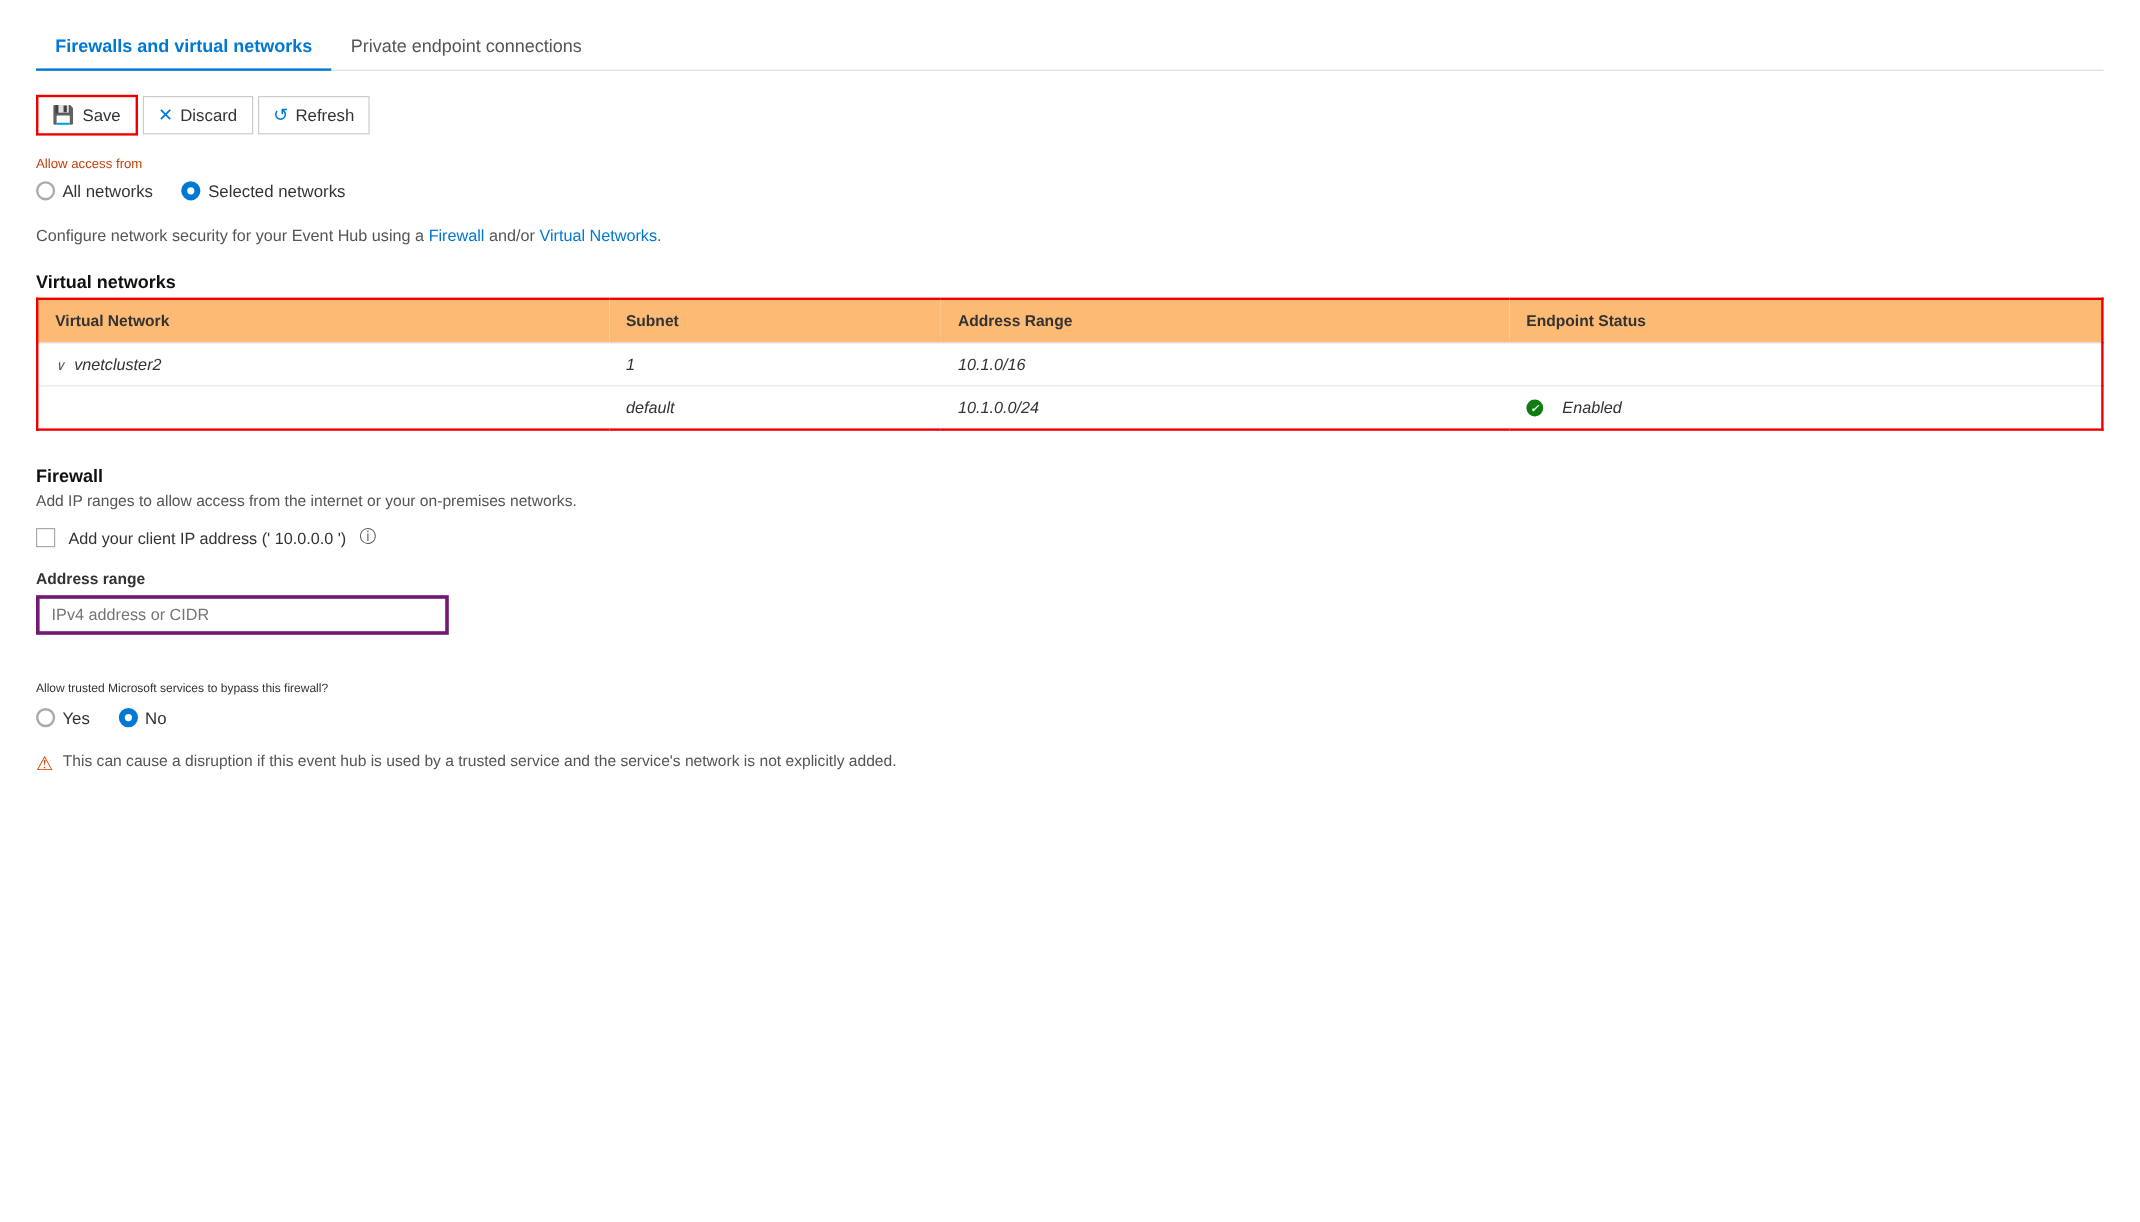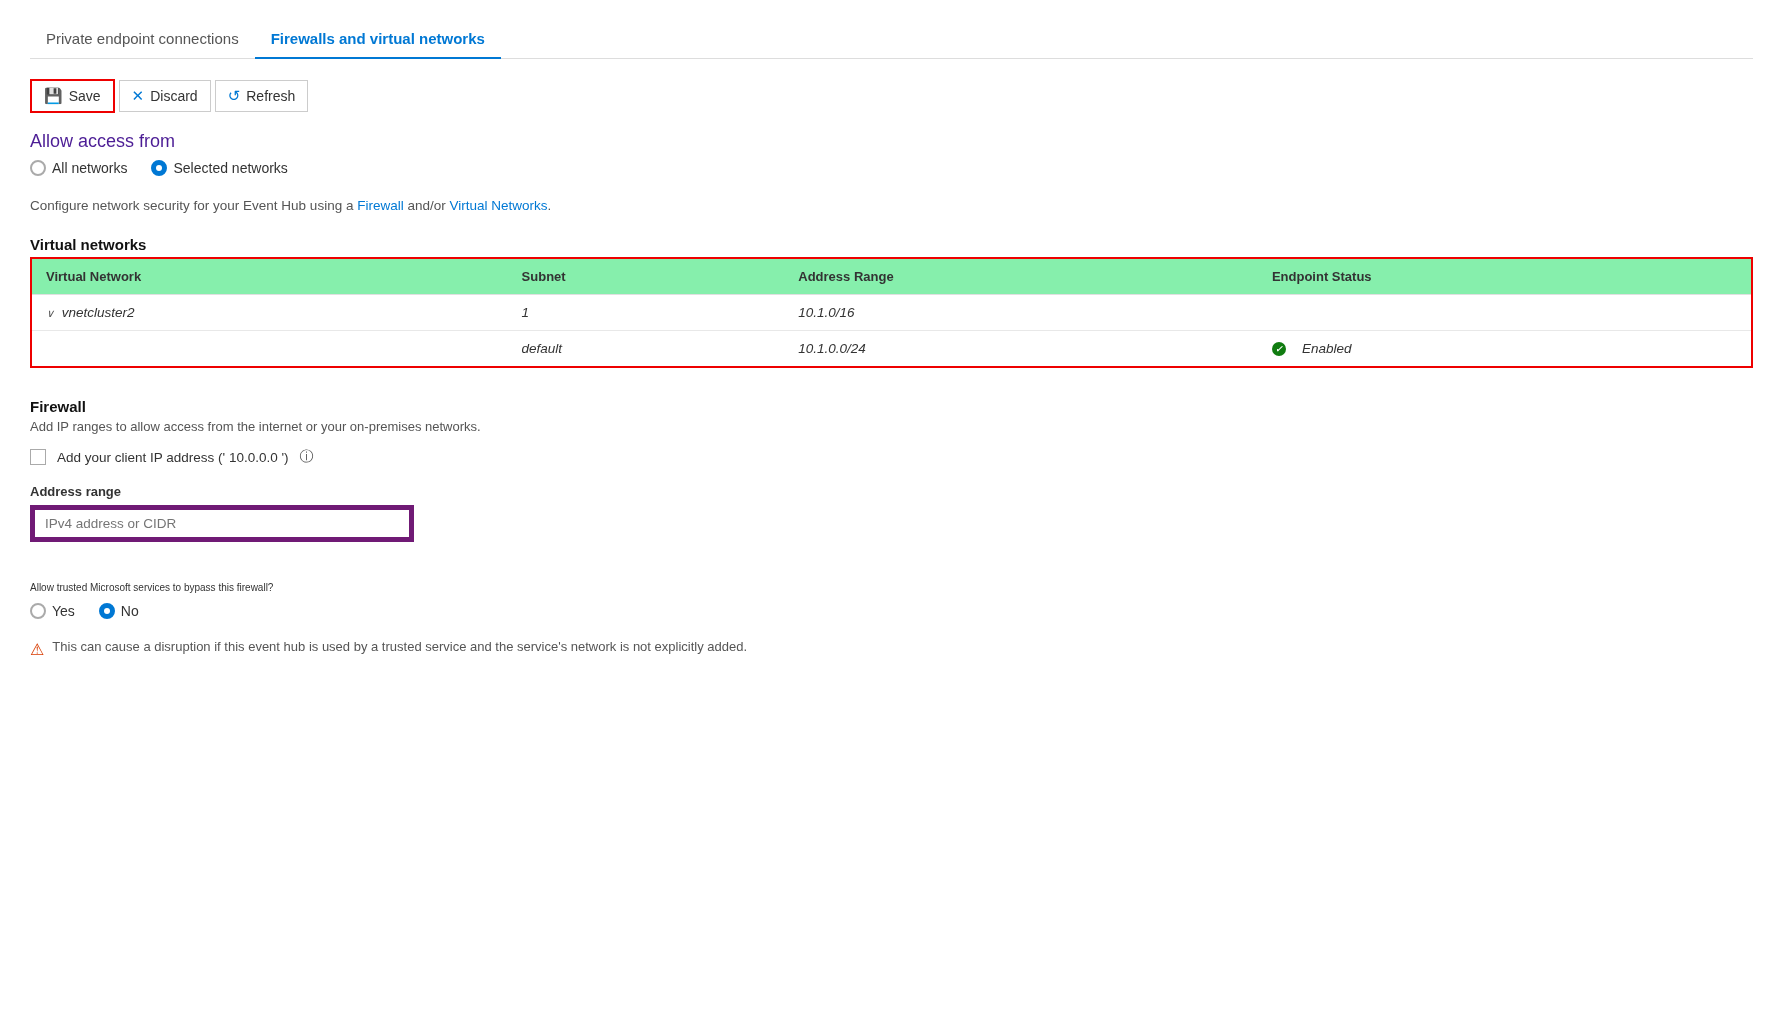--- a/index.html
+++ b/index.html
@@ -46,22 +46,22 @@
       color: #333;
     }
     .toolbar-btn.save-btn {
       border: 2px solid #e00;
     }
     .toolbar-btn .btn-icon {
       font-size: 15px;
       color: #0078d4;
     }
     .section-label {
-      font-size: 18px;
-      color: #4c1d95;
+      font-size: 11px;
+      color: #c2410c;
       margin-bottom: 8px;
     }
     .radio-group {
       display: flex;
       align-items: center;
       gap: 24px;
       margin-bottom: 20px;
     }
     .radio-option {
       display: flex;
@@ -127,21 +127,21 @@
       text-decoration: none;
       white-space: nowrap;
     }
     .vnet-table {
       width: 100%;
       border-collapse: collapse;
       margin-bottom: 30px;
       border: 2px solid #e00;
     }
     .vnet-table thead tr {
-      background: #86efac;
+      background: #fdba74;
     }
     .vnet-table th {
       text-align: left;
       padding: 10px 14px;
       font-size: 13px;
       font-weight: 600;
       color: #333;
       border-bottom: 1px solid #e0e0e0;
     }
     .vnet-table td {
@@ -207,23 +207,23 @@
       color: #555;
       font-size: 14px;
       cursor: pointer;
     }
     .address-range-label {
       font-size: 13px;
       font-weight: 600;
       margin-bottom: 6px;
     }
     .address-input {
-      width: 384px;
+      width: 344px;
       padding: 6px 10px;
-      border: 5px solid #701a75;
+      border: 3px solid #701a75;
       font-size: 13.5px;
       color: #555;
       outline: none;
       margin-bottom: 20px;
     }
     .trusted-section {
       margin-bottom: 16px;
     }
     .trusted-title {
       font-size: 10px;
@@ -248,22 +248,22 @@
       display: flex;
       align-items: center;
       width: 100%;
       margin-bottom: 12px;
     }
   </style>
 </head>
 <body>
 
 <div class="tabs">
+  <div class="tab active">Firewalls and virtual networks</div>
   <div class="tab">Private endpoint connections</div>
-  <div class="tab active">Firewalls and virtual networks</div>
 </div>
 
 <div class="toolbar">
   <button class="toolbar-btn save-btn">
     <span class="btn-icon">💾</span>
     <span>Save</span>
   </button>
   <button class="toolbar-btn">
     <span class="btn-icon">✕</span>
     <span>Discard</span>

